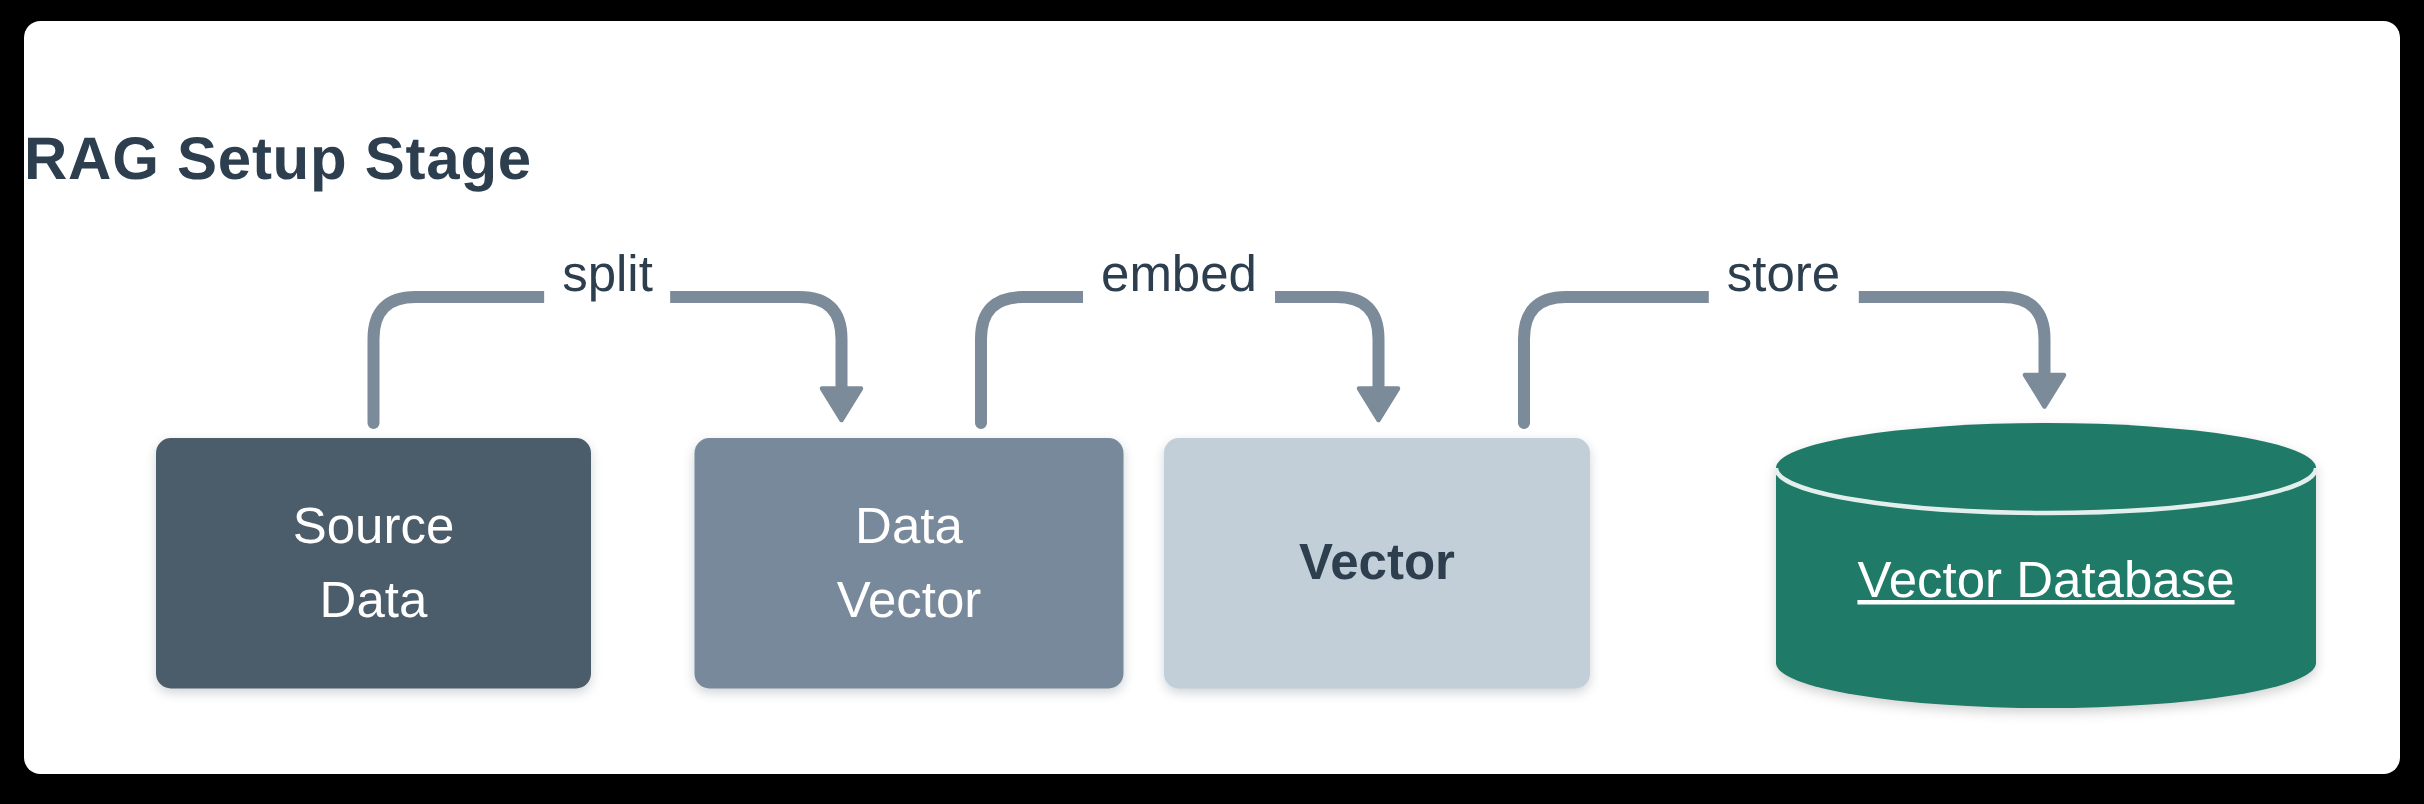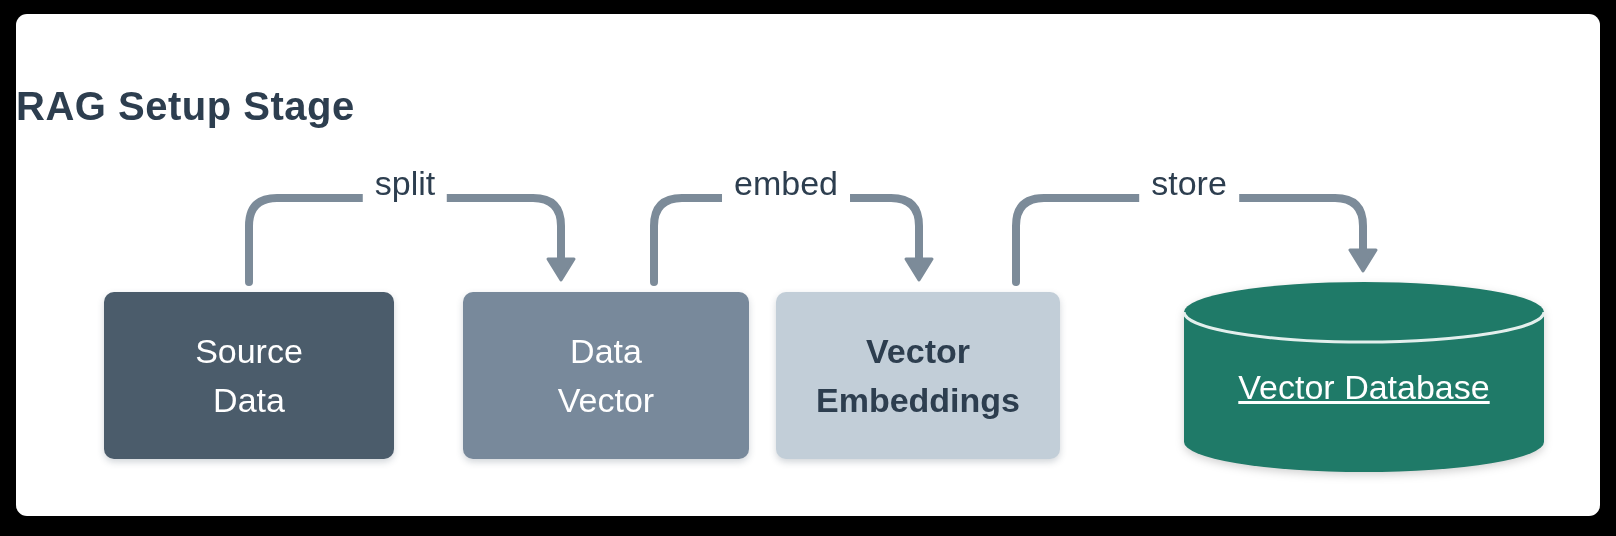--- a/index.html
+++ b/index.html
@@ -74,21 +74,20 @@
       <span>Data</span>
     </div>
 
     <div class="node node-chunks">
       <span>Data</span>
       <span>Vector</span>
     </div>
 
     <div class="node node-embeddings">
       <span>Vector</span>
-      <span>Embeddings</span>
     </div>
 
     <div class="cylinder-wrap">
       <svg width="360" height="190" viewBox="0 0 360 190" xmlns="http://www.w3.org/2000/svg">
         <ellipse class="cyl-fill" cx="180" cy="160" rx="180" ry="30"></ellipse>
         <rect class="cyl-fill" x="0" y="30" width="360" height="130"></rect>
         <ellipse class="cyl-fill" cx="180" cy="30" rx="180" ry="30"></ellipse>
         <path class="cyl-rim" d="M 0 30 A 180 30 0 0 0 360 30"></path>
       </svg>
       <div class="cyl-label">Vector Database</div>

